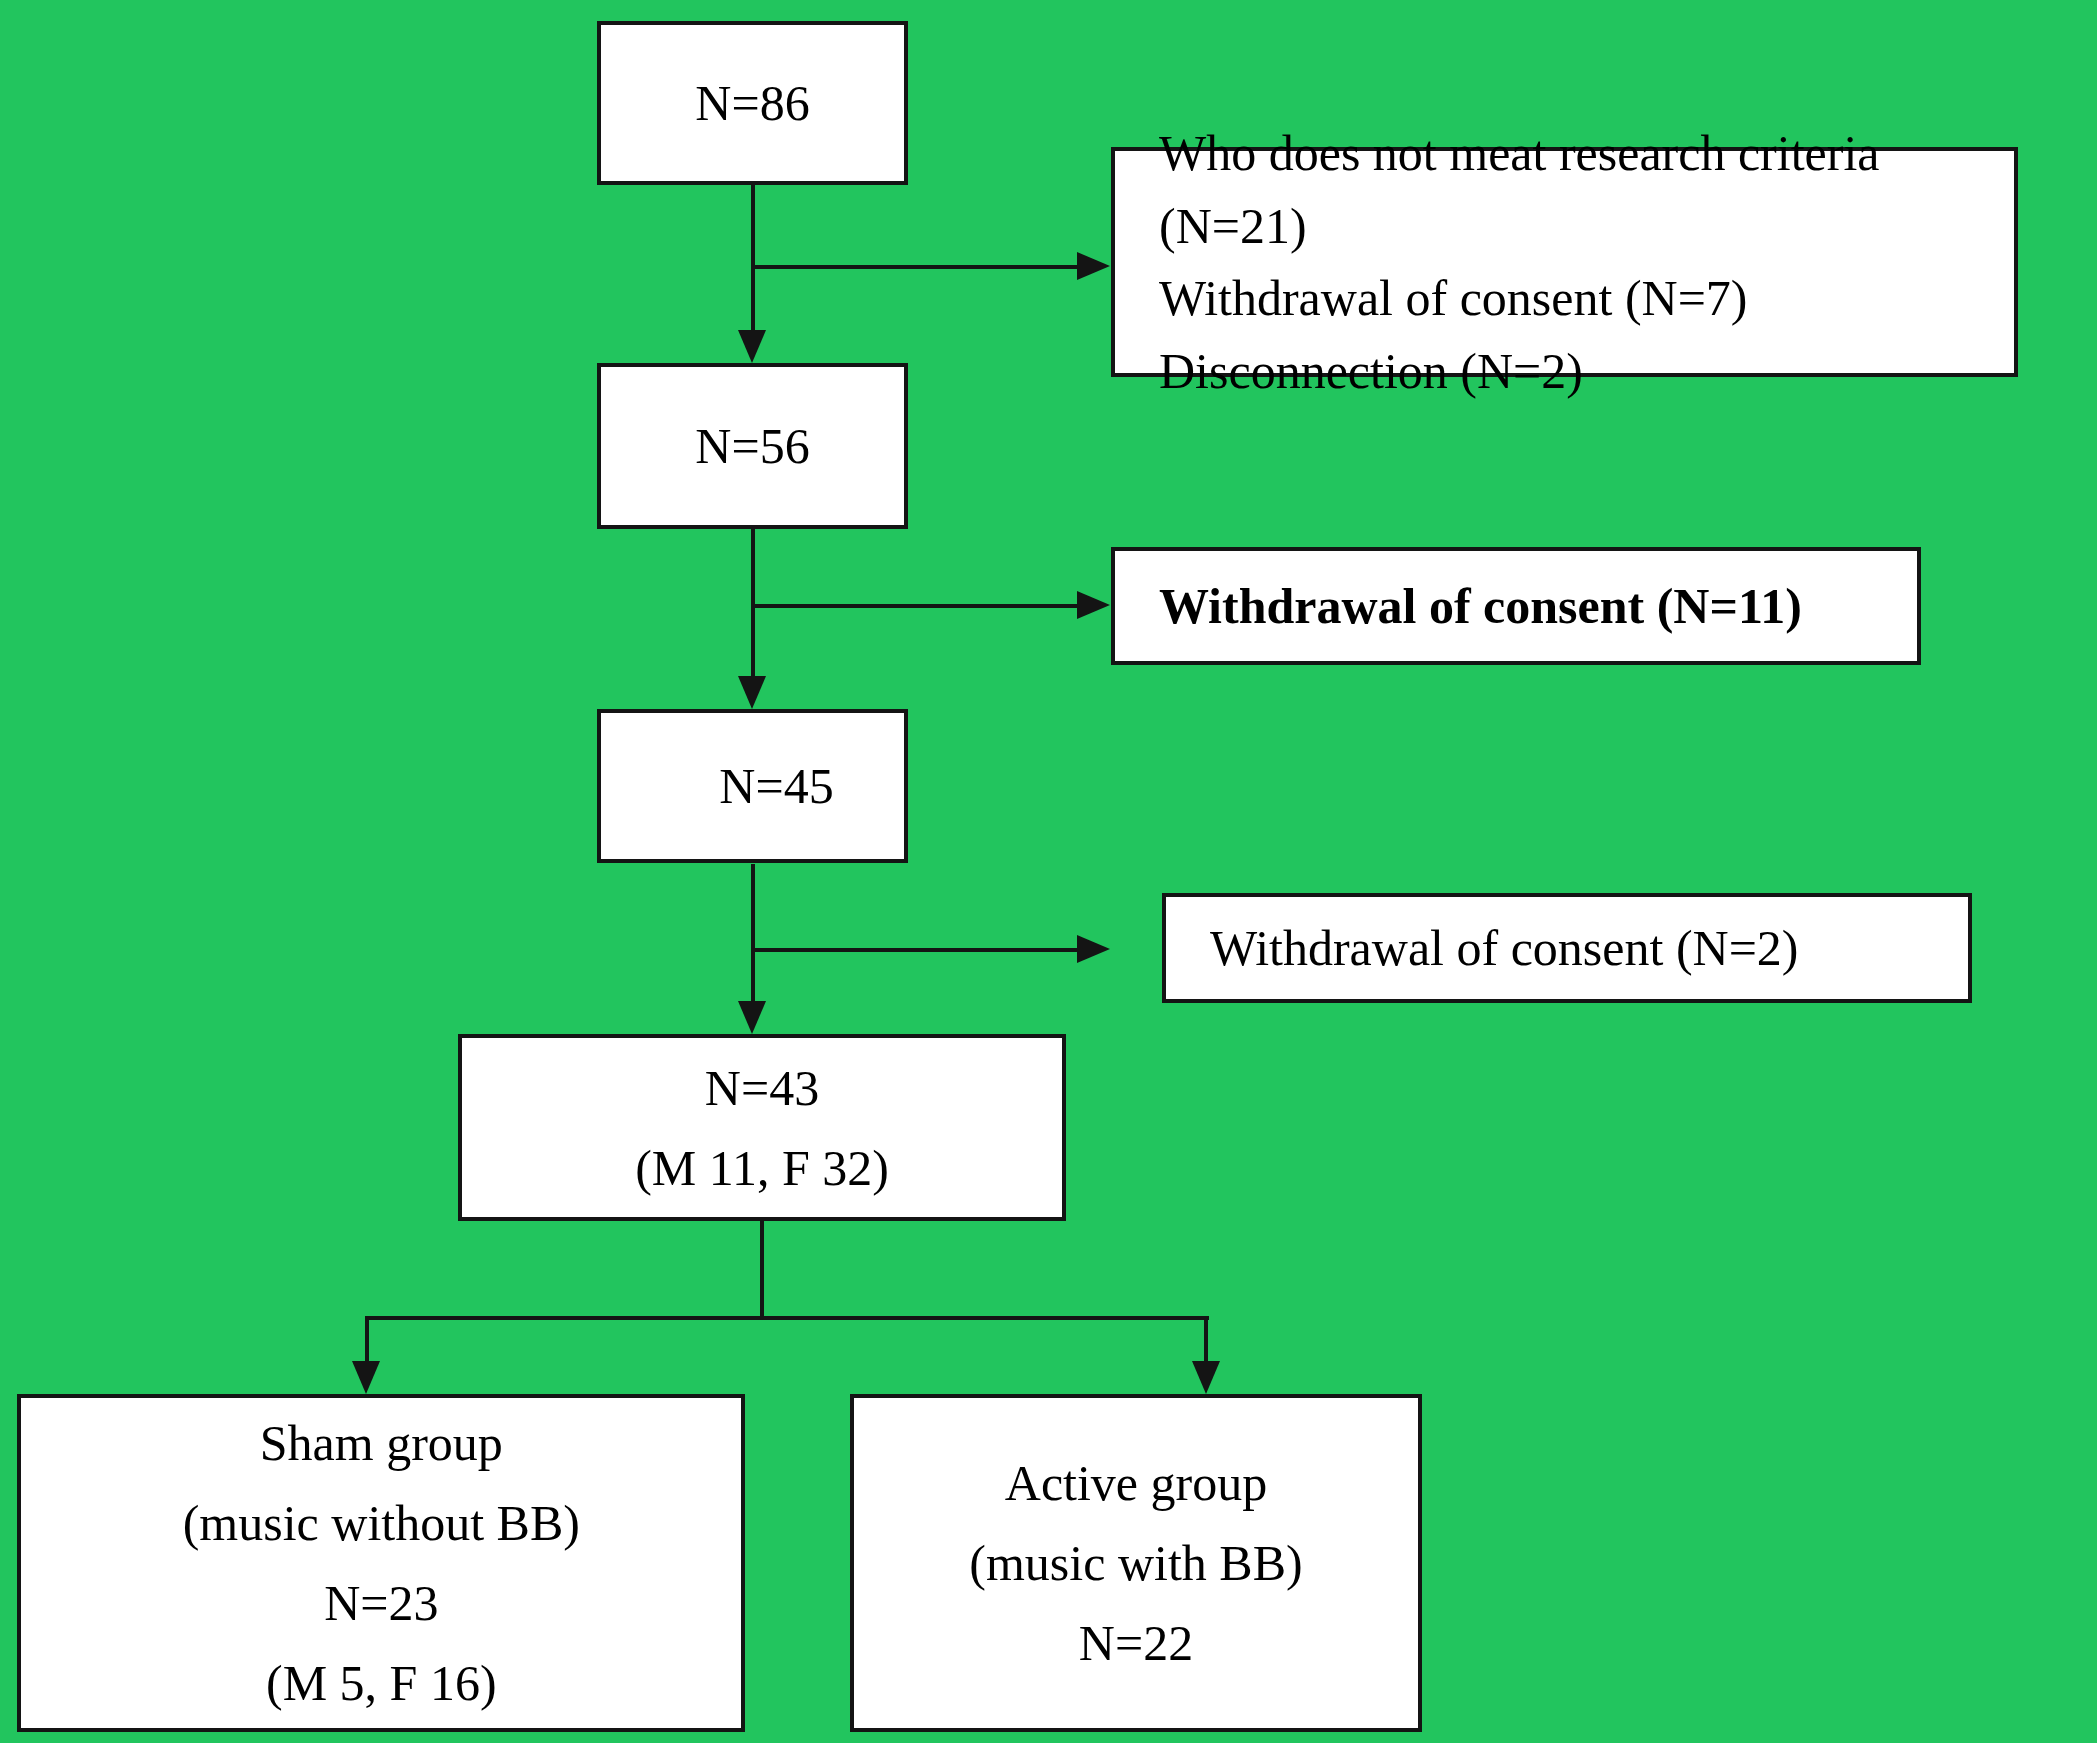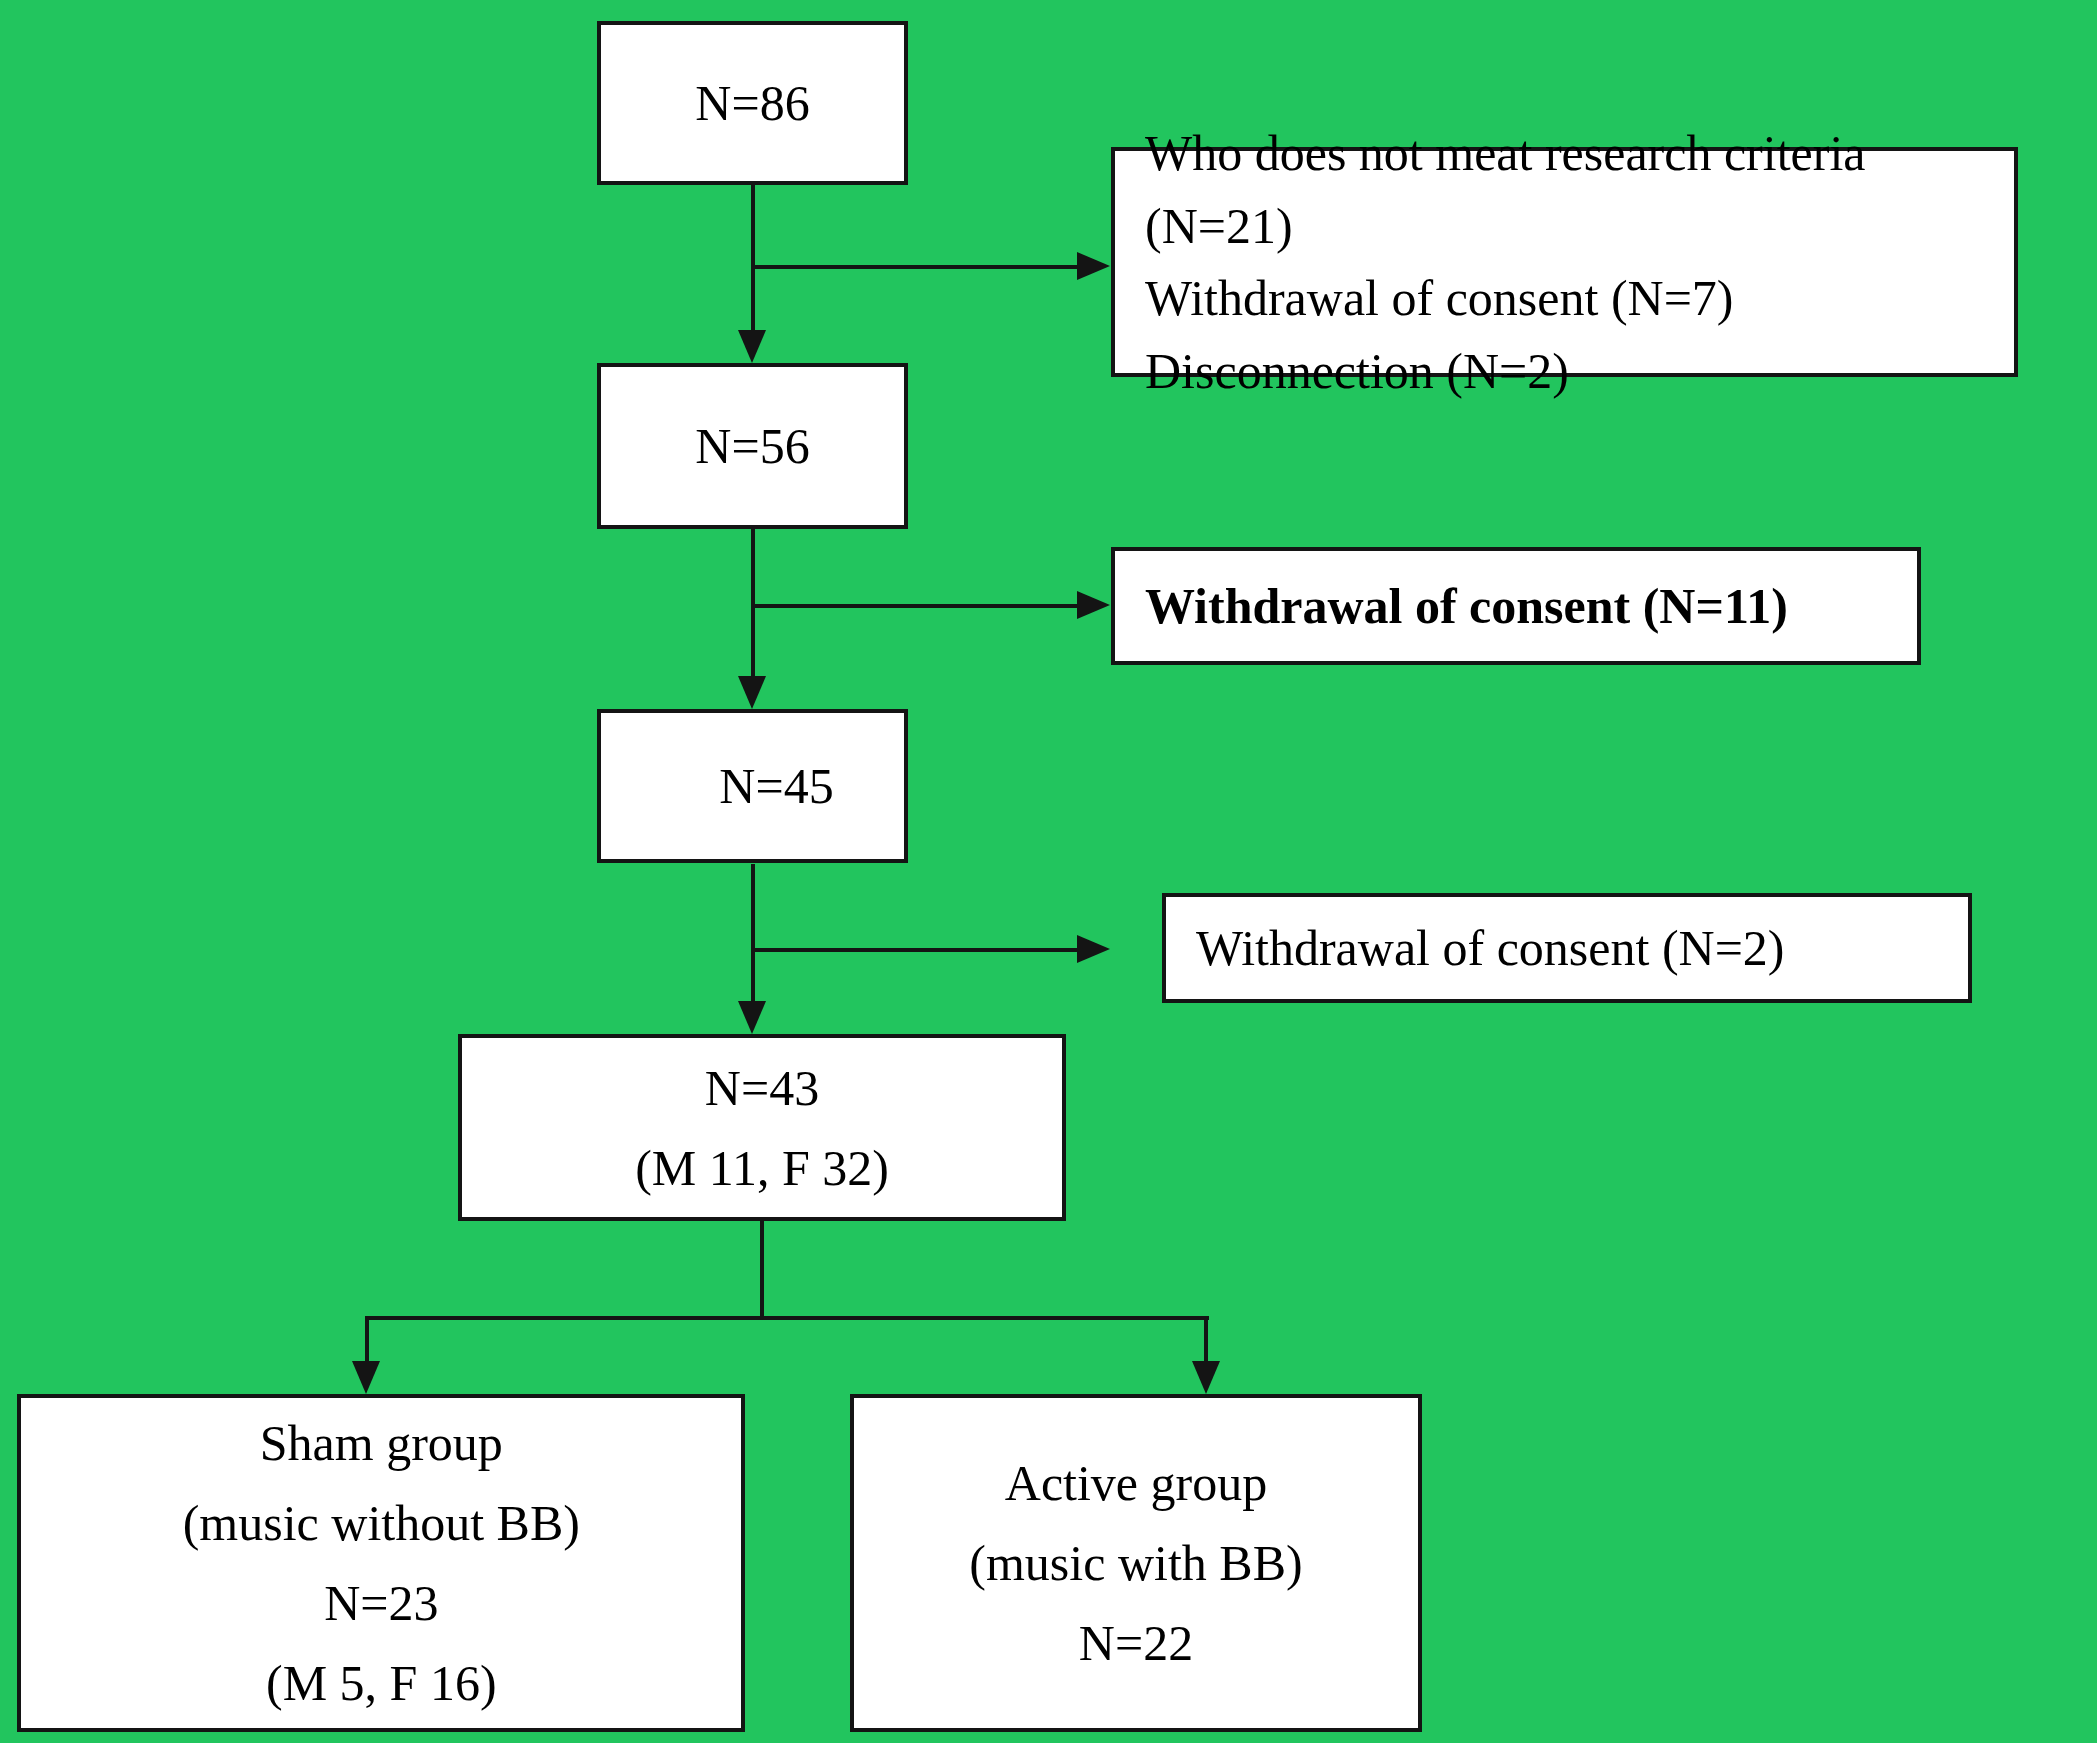--- a/index.html
+++ b/index.html
@@ -21,21 +21,21 @@
     flex-direction: column;
     justify-content: center;
     align-items: center;
     text-align: center;
     font-size: 50px;
     line-height: 1.6;
   }
   .box.left-text {
     align-items: flex-start;
     text-align: left;
-    padding-left: 30px;
+    padding-left: 44px;
     padding-right: 16.6px;
     line-height: 1.45;
   }
   .vline, .hline { position: absolute; background: #141414; }
   .arrow-down {
     position: absolute; width: 0; height: 0;
     border-left: 14.5px solid transparent;
     border-right: 14.5px solid transparent;
     border-top: 33px solid #141414;
   }

